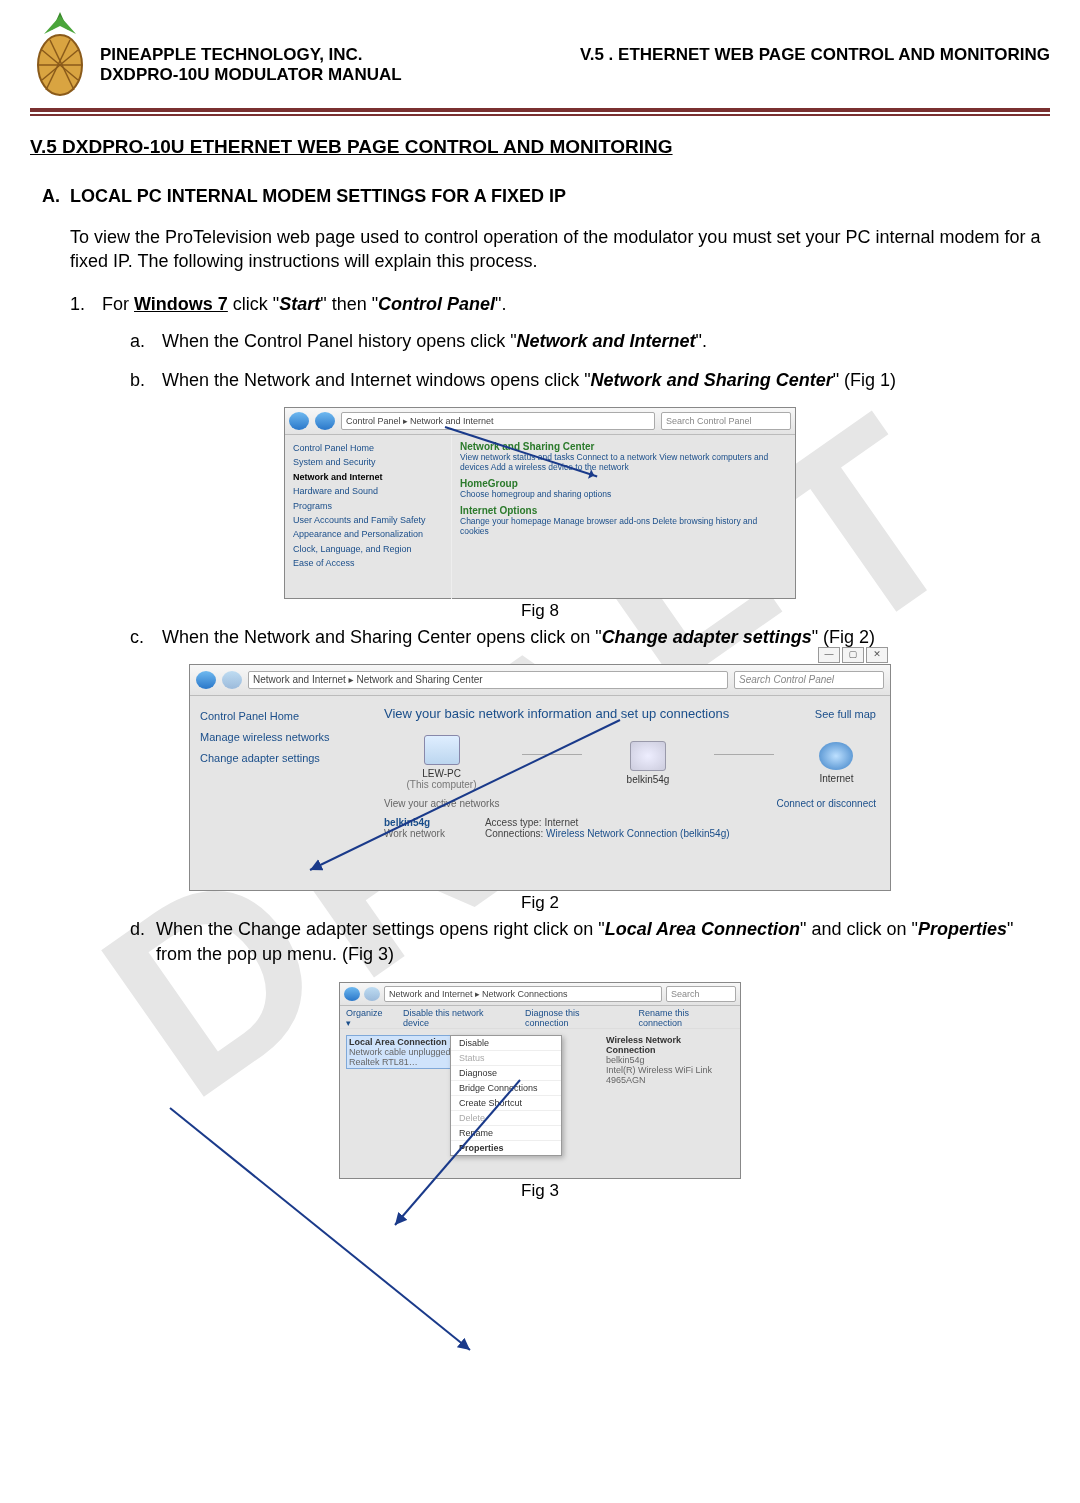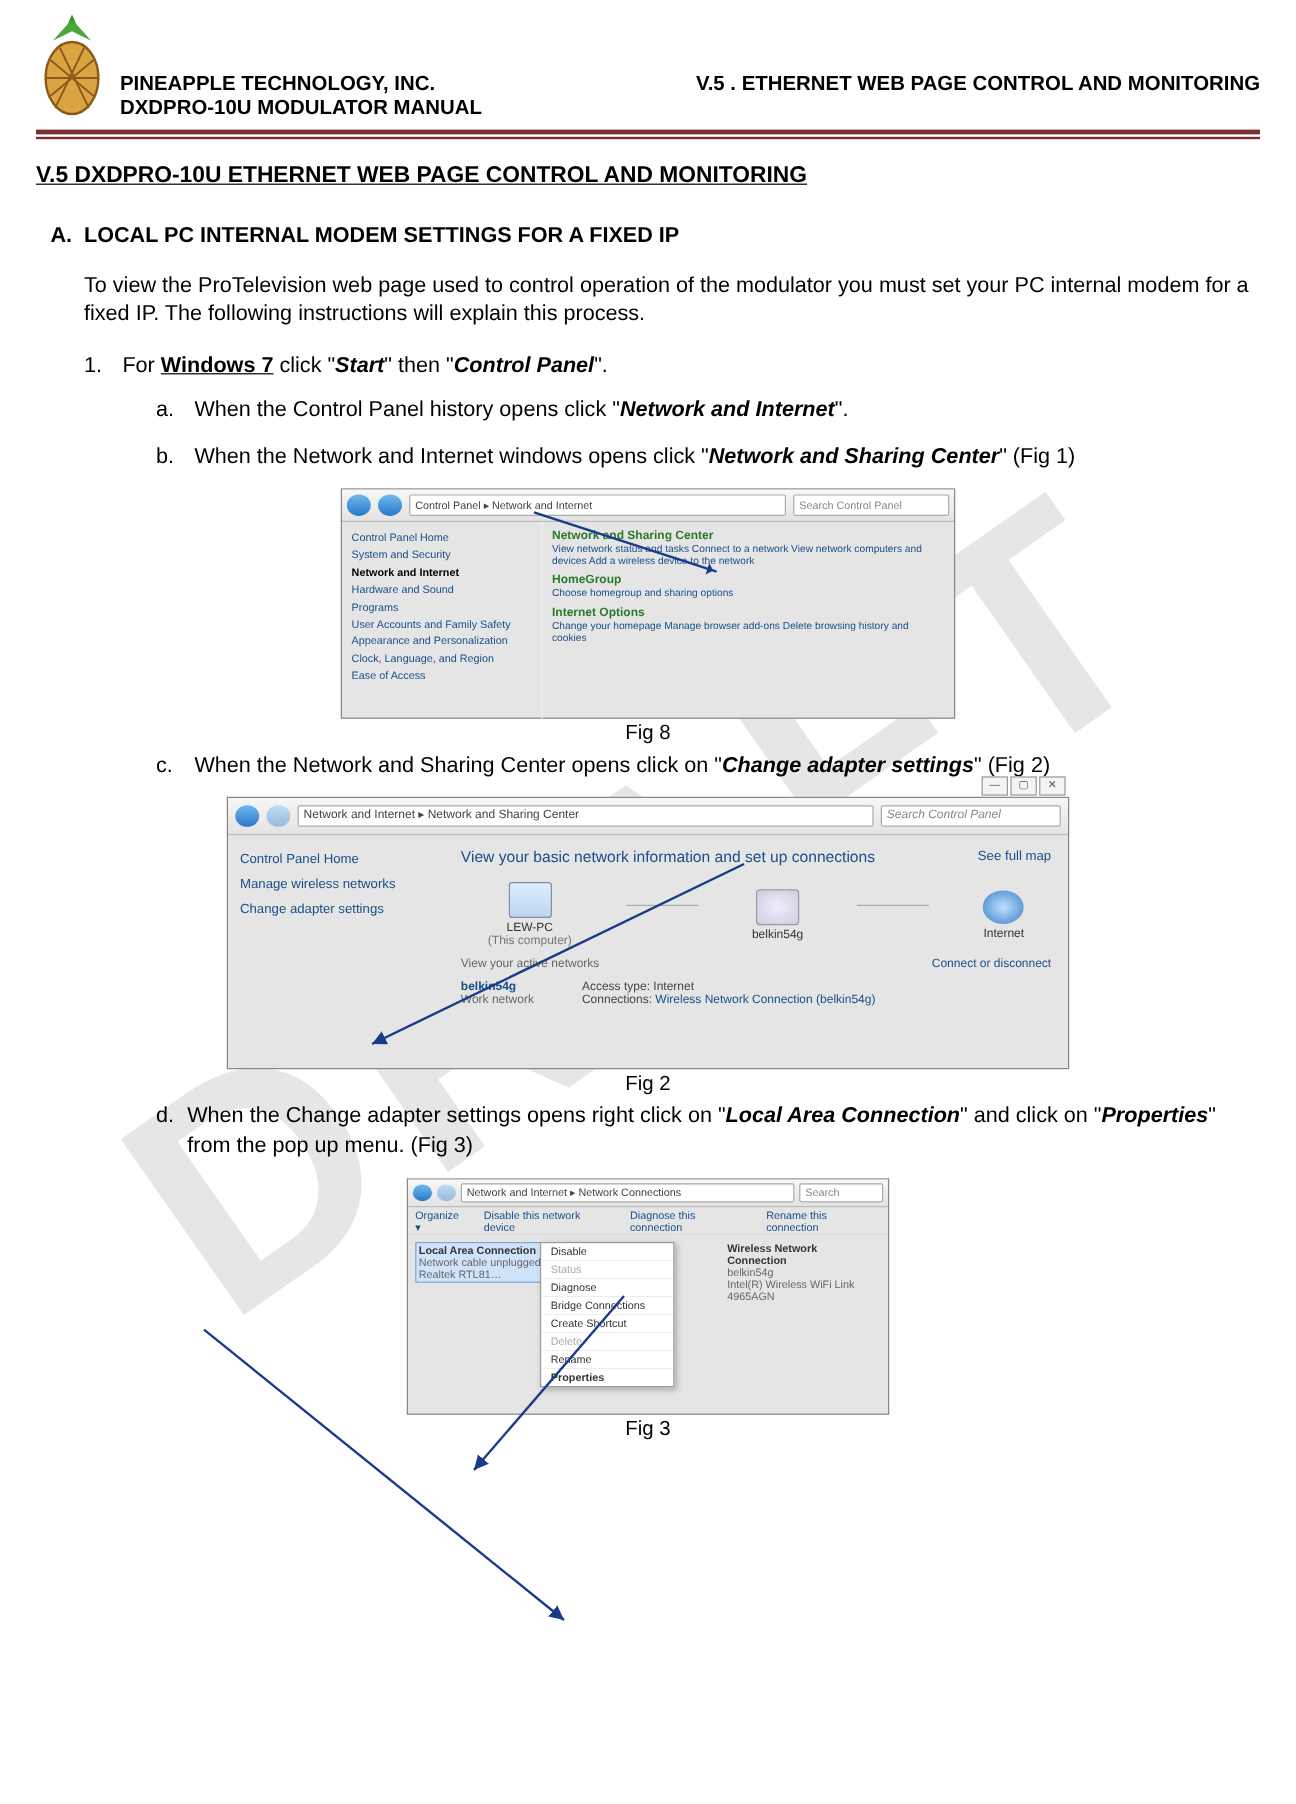--- a/index.html
+++ b/index.html
@@ -27,21 +27,21 @@
     font-weight: bold;
     color: #e6e6e6;
     letter-spacing: 20px;
     z-index: 0;
     pointer-events: none;
     white-space: nowrap;
   }
   .content { position: relative; z-index: 1; }
   .header-row {
     display: flex;
-    align-items: flex-end;
+    align-items: center;
     gap: 10px;
   }
   .logo {
     width: 60px;
     height: 90px;
     flex: 0 0 60px;
     margin-top: -20px;
   }
   .logo svg { width: 100%; height: 100%; }
   .header-text {

